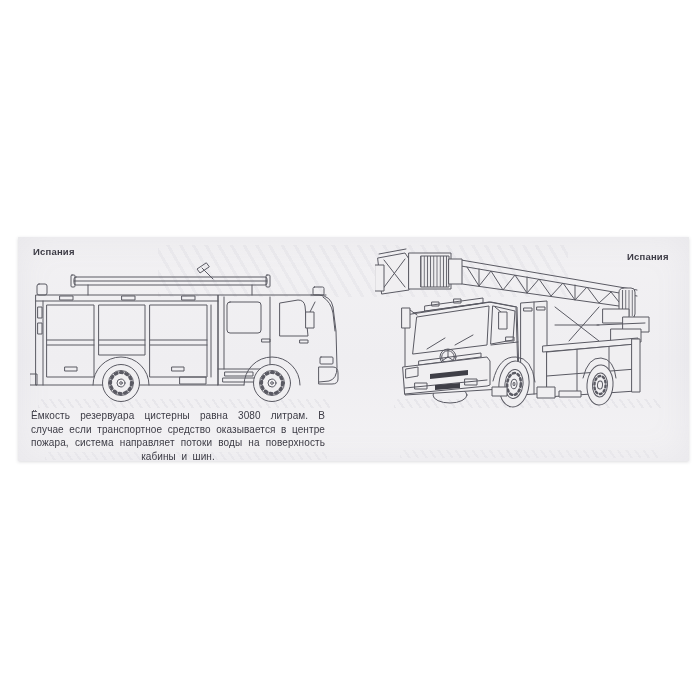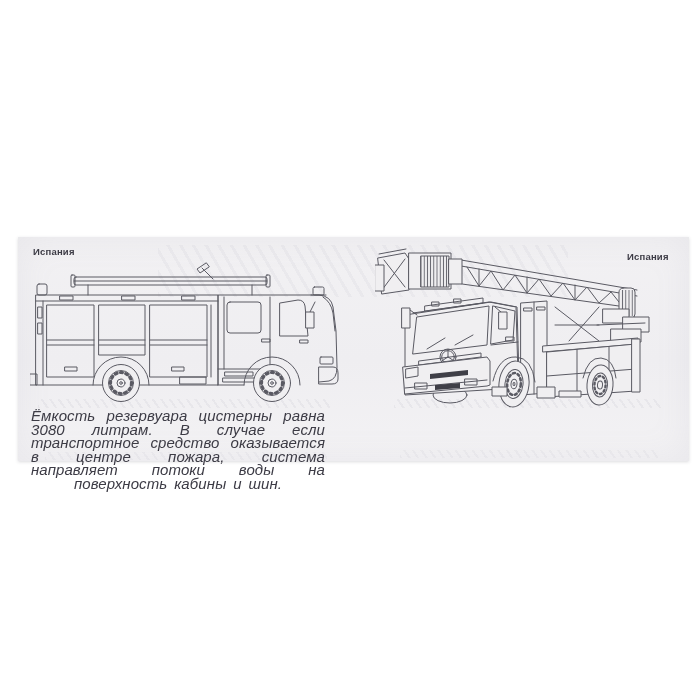--- a/index.html
+++ b/index.html
@@ -15,23 +15,23 @@
   }
   .country-label{
     position:absolute;
     font-size:9.5px;font-weight:bold;color:#3c3b45;letter-spacing:.2px;
     white-space:nowrap;
   }
   .label-left{left:15px;top:9px;}
   .label-right{left:609px;top:14px;}
   .caption{
     position:absolute;top:172px;
-    font-size:15px;line-height:13.6px;color:#3c3b45;
+    font-size:10px;line-height:13.6px;color:#3c3b45;
     text-align:justify;text-align-last:center;
-    word-spacing:2.6px;letter-spacing:.1px;font-style:italic;
+    word-spacing:2.6px;letter-spacing:.1px;
   }
   .caption-left{left:13px;width:294px;}
   .caption-right{left:354px;width:292px;}
   .illustration{position:absolute;}
   .illu-left{left:12px;top:18px;width:312px;height:150px;}
   .illu-right{left:357px;top:8px;width:290px;height:165px;}
   .ghost{
     position:absolute;pointer-events:none;
     background:repeating-linear-gradient(55deg,rgba(110,110,135,.13) 0 2px,transparent 2px 7px);
   }

